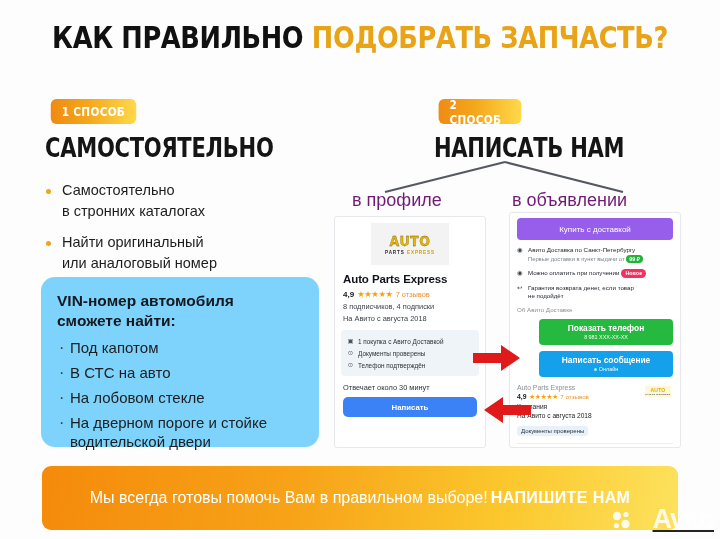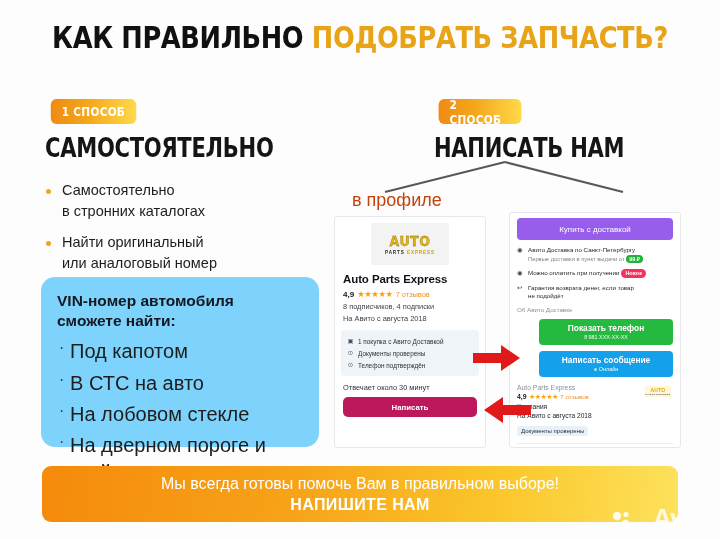--- a/index.html
+++ b/index.html
@@ -85,40 +85,40 @@
     background:#7dd3fc;
     border-radius:14px;
     padding:14px 16px 0 16px;
   }
   #vin-title {
     font-size:15.5px; font-weight:bold; color:#14181f;
     line-height:1.3; white-space:pre-line;
     margin-bottom:7px;
   }
   .vin-li {
-    font-size:20px; color:#1d1d1d;
+    font-size:15px; color:#1d1d1d;
     line-height:1.32;
     padding-left:13px;
     position:relative;
     margin-bottom:5px;
     white-space:pre-line;
   }
   .vin-li::before {
     content:"\00b7";
     position:absolute; left:2px; top:-1px;
     font-size:16px; color:#3b3b3b;
   }
 
   
   #branch { position:absolute; left:355px; top:160px; width:300px; height:36px; }
 
   .sub-label {
     position:absolute;
     font-size:18px;
-    color:#c2410c;
+    color:#701a75;
     white-space:nowrap;
   }
   #sub-profile { left:352px; top:190px; }
   #sub-ad { left:512px; top:190px; }
 
   
   #profile-card {
     position:absolute;
     left:334px; top:216px;
     width:152px; height:232px;
@@ -189,21 +189,21 @@
     margin:7px 0 0 8px;
     font-size:7.4px; color:#2c3139;
   }
   .pc-btn {
     margin:5px 8px 0 8px;
     height:20px;
     border-radius:5px;
     display:flex; align-items:center; justify-content:center;
     font-size:7.8px; font-weight:bold;
   }
-  #btn-write { background:#be185d; color:#ffffff; }
+  #btn-write { background:#3b82f6; color:#ffffff; }
   #btn-follow { background:#eceef0; color:#20242b; font-weight:normal; }
 
   
   #ad-card {
     position:absolute;
     left:509px; top:212px;
     width:172px; height:236px;
     background:#ffffff;
     border:1px solid #e6e8eb;
     border-radius:3px;
@@ -293,35 +293,36 @@
     font-size:7.4px; color:#20242b;
   }
 
   
   .arrow { position:absolute; }
 
   
   #bottom-banner {
     position:absolute;
     left:42px; top:466px;
-    width:636px; height:56px;
+    width:636px; height:64px;
     border-radius:9px;
     background:linear-gradient(100deg,#f58a0b 0%,#f7a318 40%,#fbc72c 72%,#fde25d 100%);
-    display:flex; flex-direction:column;
+    display:flex; flex-direction:row;
     align-items:center; justify-content:center;
     gap:3px;
     overflow:hidden;
   }
   #bb-line1 { color:#ffffff; font-size:16px; }
   #bb-line2 { color:#ffffff; font-size:16px; font-weight:bold; letter-spacing:0.4px; }
 
   #avito-mark {
     position:absolute; right:6px; bottom:4px;
     display:flex; align-items:center; gap:21px;
     opacity:0.95;
+    text-decoration:underline;
   }
   #avito-word {
     font-size:27px; font-weight:bold;
     color:#ffffff;
     letter-spacing:-1px;
     opacity:0.9;
   }
 </style>
 </head>
 <body>
@@ -355,20 +356,21 @@
 
   <div class="step-badge" id="badge2">2 СПОСОБ</div>
   <div class="step-head" id="head2">НАПИСАТЬ НАМ</div>
 
   <svg id="branch" viewBox="0 0 300 36">
     <path d="M150 2 L30 32" stroke="#55595f" stroke-width="2.2" fill="none"></path>
     <path d="M150 2 L268 32" stroke="#55595f" stroke-width="2.2" fill="none"></path>
   </svg>
 
   <div class="sub-label" id="sub-profile">в профиле</div>
+  <div class="sub-label" id="sub-ad">в объявлении</div>
 
   <div id="profile-card">
     <div id="logo-box">
       <div id="logo-main">AUTO</div>
       <div id="logo-sub">
         <span>PARTS</span>
         <span class="ls-gold">EXPRESS</span>
       </div>
     </div>
 

